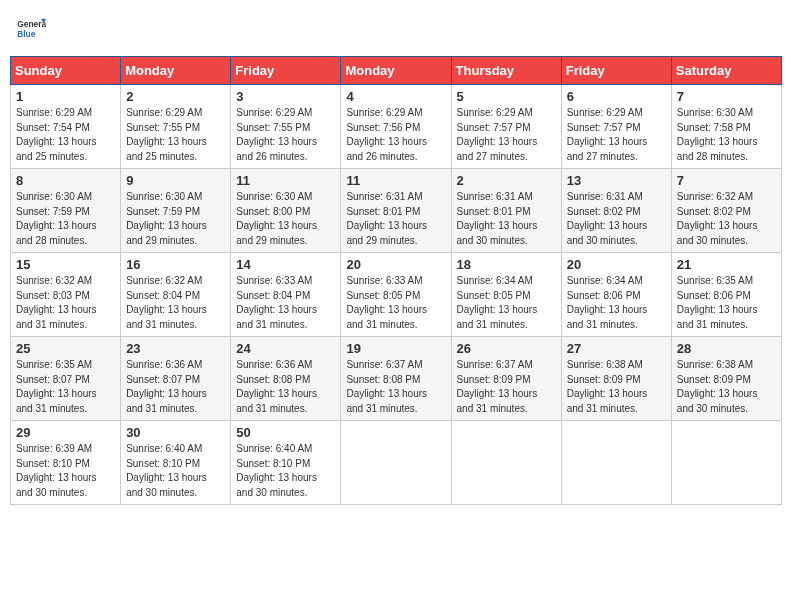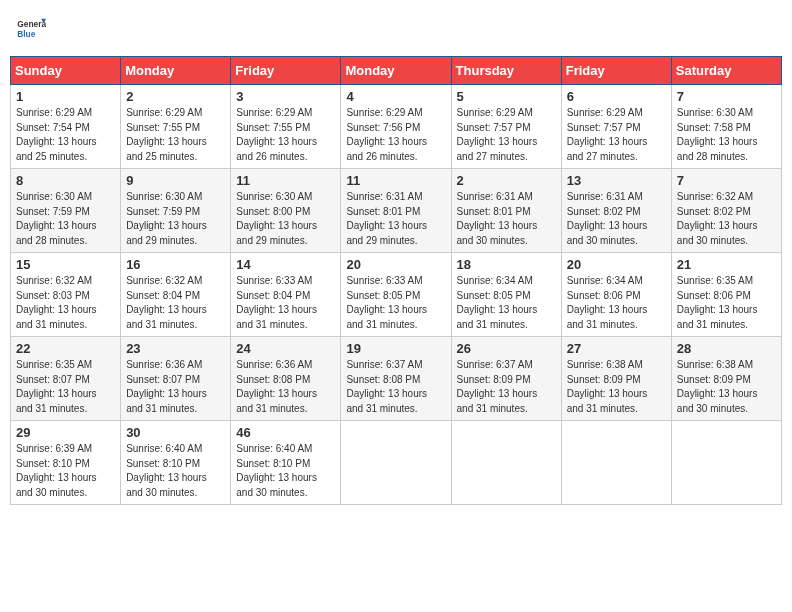--- a/index.html
+++ b/index.html
@@ -279,21 +279,21 @@
         <span class="day-num">21</span>
         <div class="day-info">
           Sunrise: 6:35 AM<br>
           Sunset: 8:06 PM<br>
           Daylight: 13 hours and 31 minutes.
         </div>
       </td>
       </tr>
       <tr>
         <td>
-        <span class="day-num">22</span>
+        <span class="day-num">25</span>
         <div class="day-info">
           Sunrise: 6:35 AM<br>
           Sunset: 8:07 PM<br>
           Daylight: 13 hours and 31 minutes.
         </div>
       </td>
         <td>
         <span class="day-num">23</span>
         <div class="day-info">
           Sunrise: 6:36 AM<br>
@@ -353,21 +353,21 @@
       </td>
         <td>
         <span class="day-num">30</span>
         <div class="day-info">
           Sunrise: 6:40 AM<br>
           Sunset: 8:10 PM<br>
           Daylight: 13 hours and 30 minutes.
         </div>
       </td>
         <td>
-        <span class="day-num">46</span>
+        <span class="day-num">50</span>
         <div class="day-info">
           Sunrise: 6:40 AM<br>
           Sunset: 8:10 PM<br>
           Daylight: 13 hours and 30 minutes.
         </div>
       </td>
         <td class="empty-cell"></td>
         <td class="empty-cell"></td>
         <td class="empty-cell"></td>
         <td class="empty-cell"></td>

